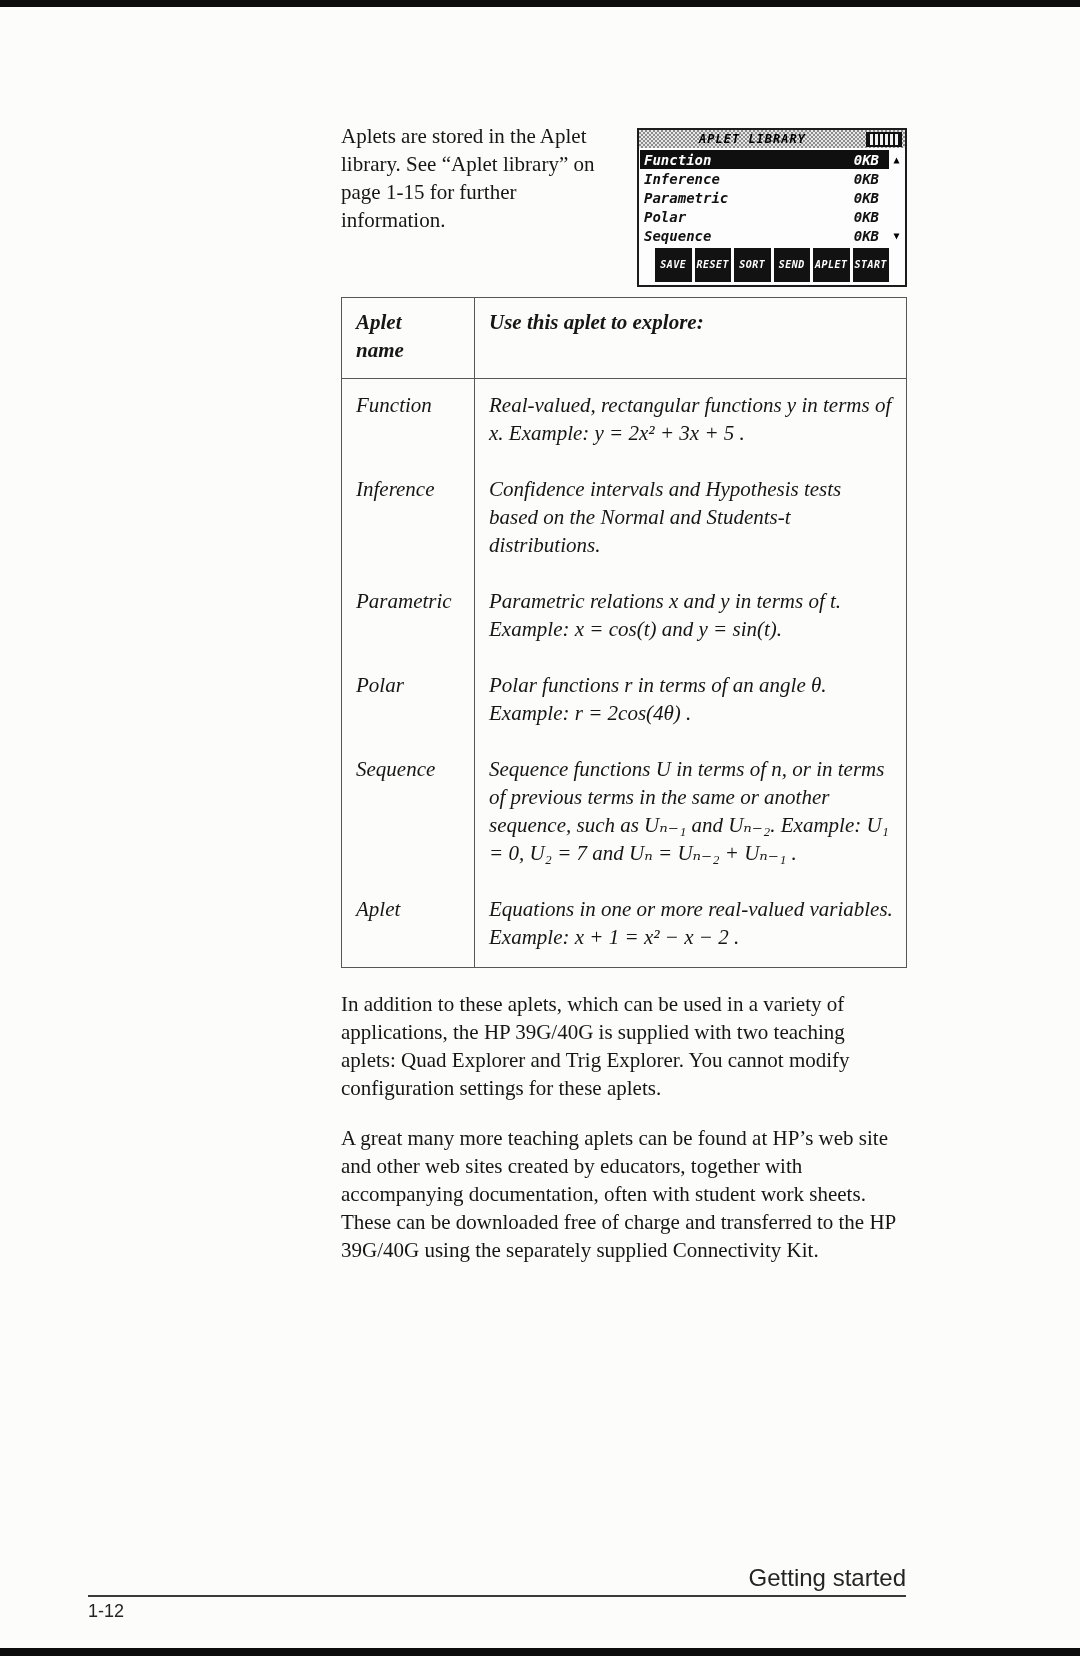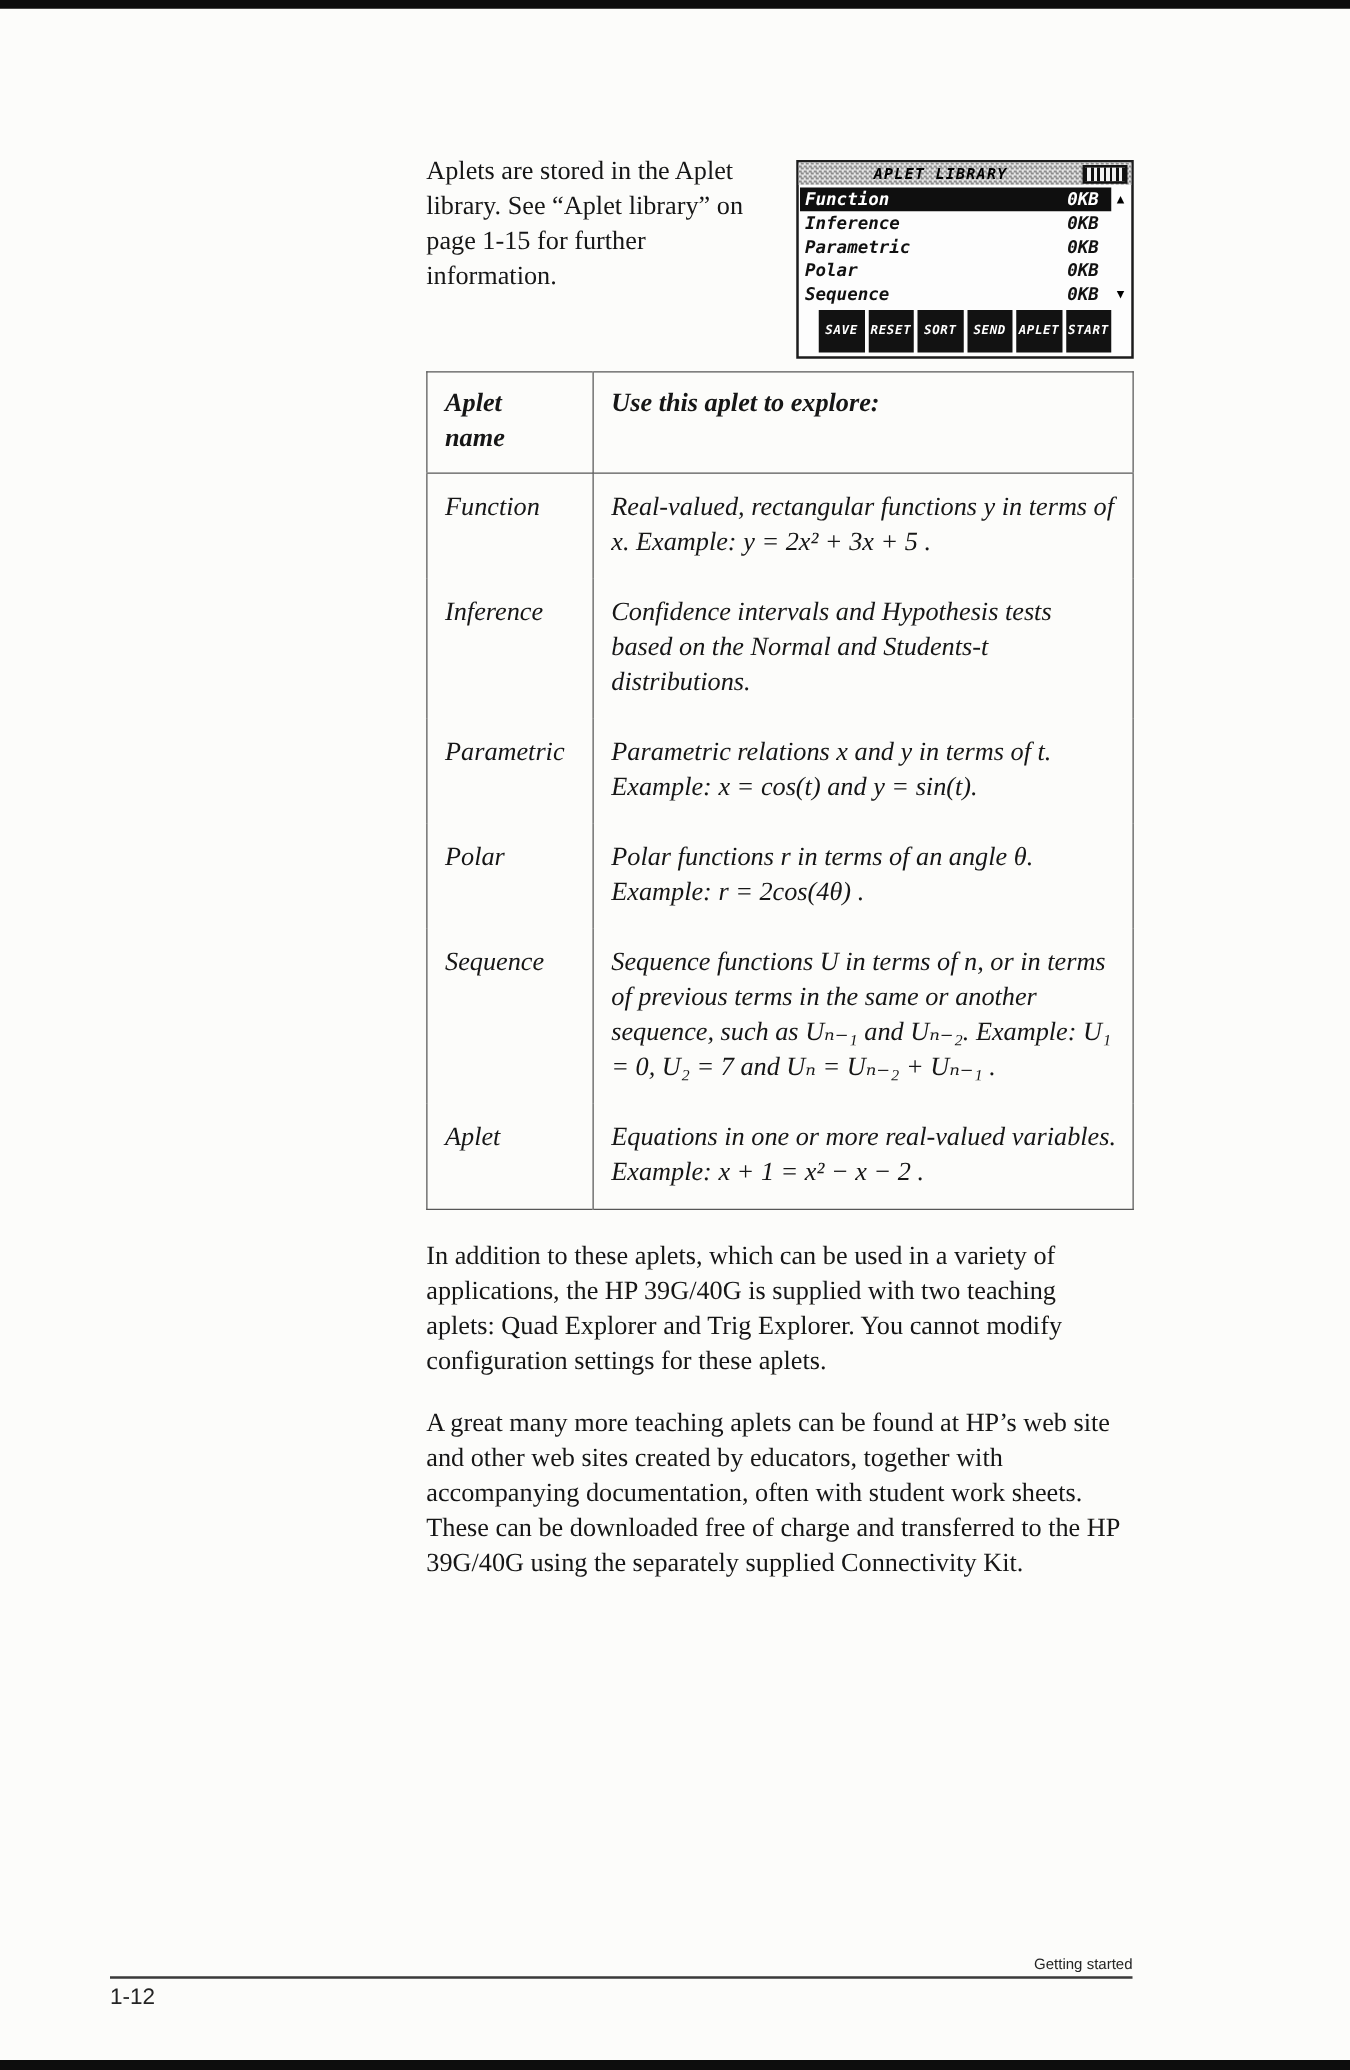--- a/index.html
+++ b/index.html
@@ -67,21 +67,21 @@
   .th-name-inner { display:inline-block; width:72px; }
   .aplet-table td { padding:12px 12px 16px 14px; }
 
   .post p { margin:22px 10px 0 0; }
 
   
   .footer {
     position:absolute; left:88px; top:1564px; width:818px;
     font-family:"Liberation Sans","DejaVu Sans",sans-serif; color:#242424;
   }
-  .footer-section { text-align:right; font-size:12px; padding-bottom:3px; }
+  .footer-section { text-align:right; font-size:24px; padding-bottom:3px; }
   .footer-rule { border-top:2px solid #3a3a3a; }
   .footer-page { font-size:18px; padding-top:4px; }
 </style>
 </head>
 <body>
 
 <div class="scan-edge top"></div>
 
 <div class="main">
 

